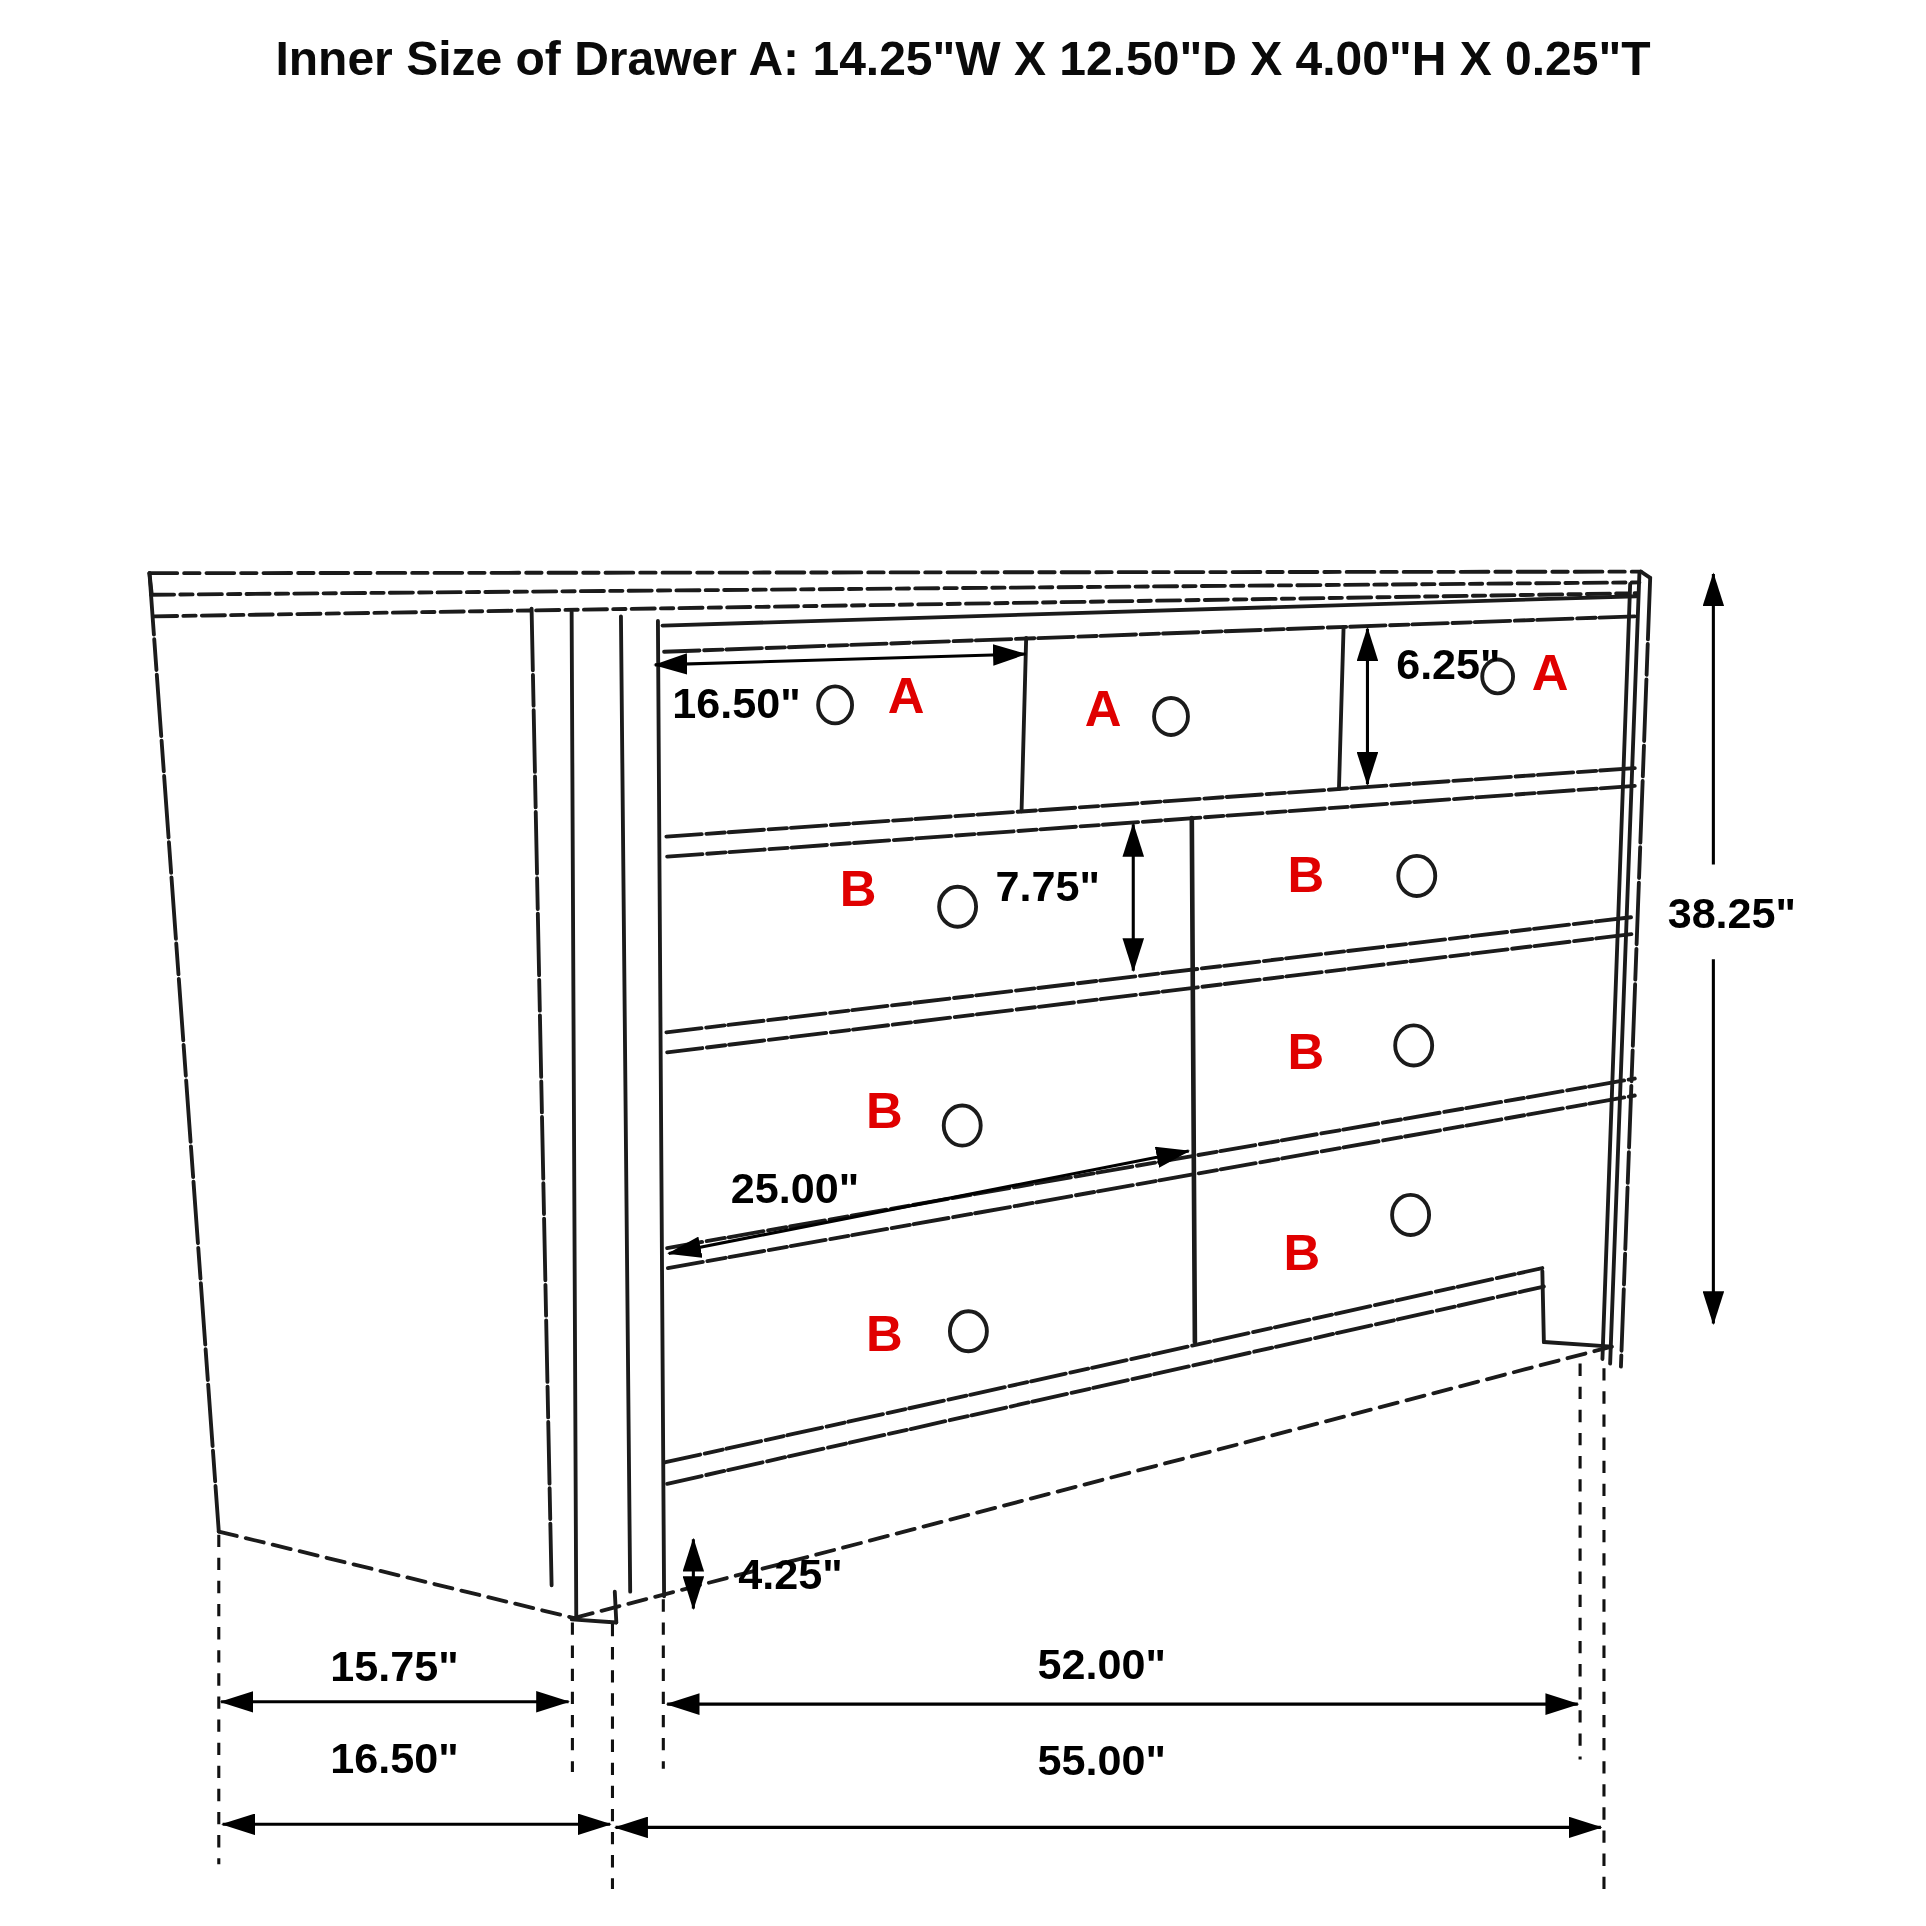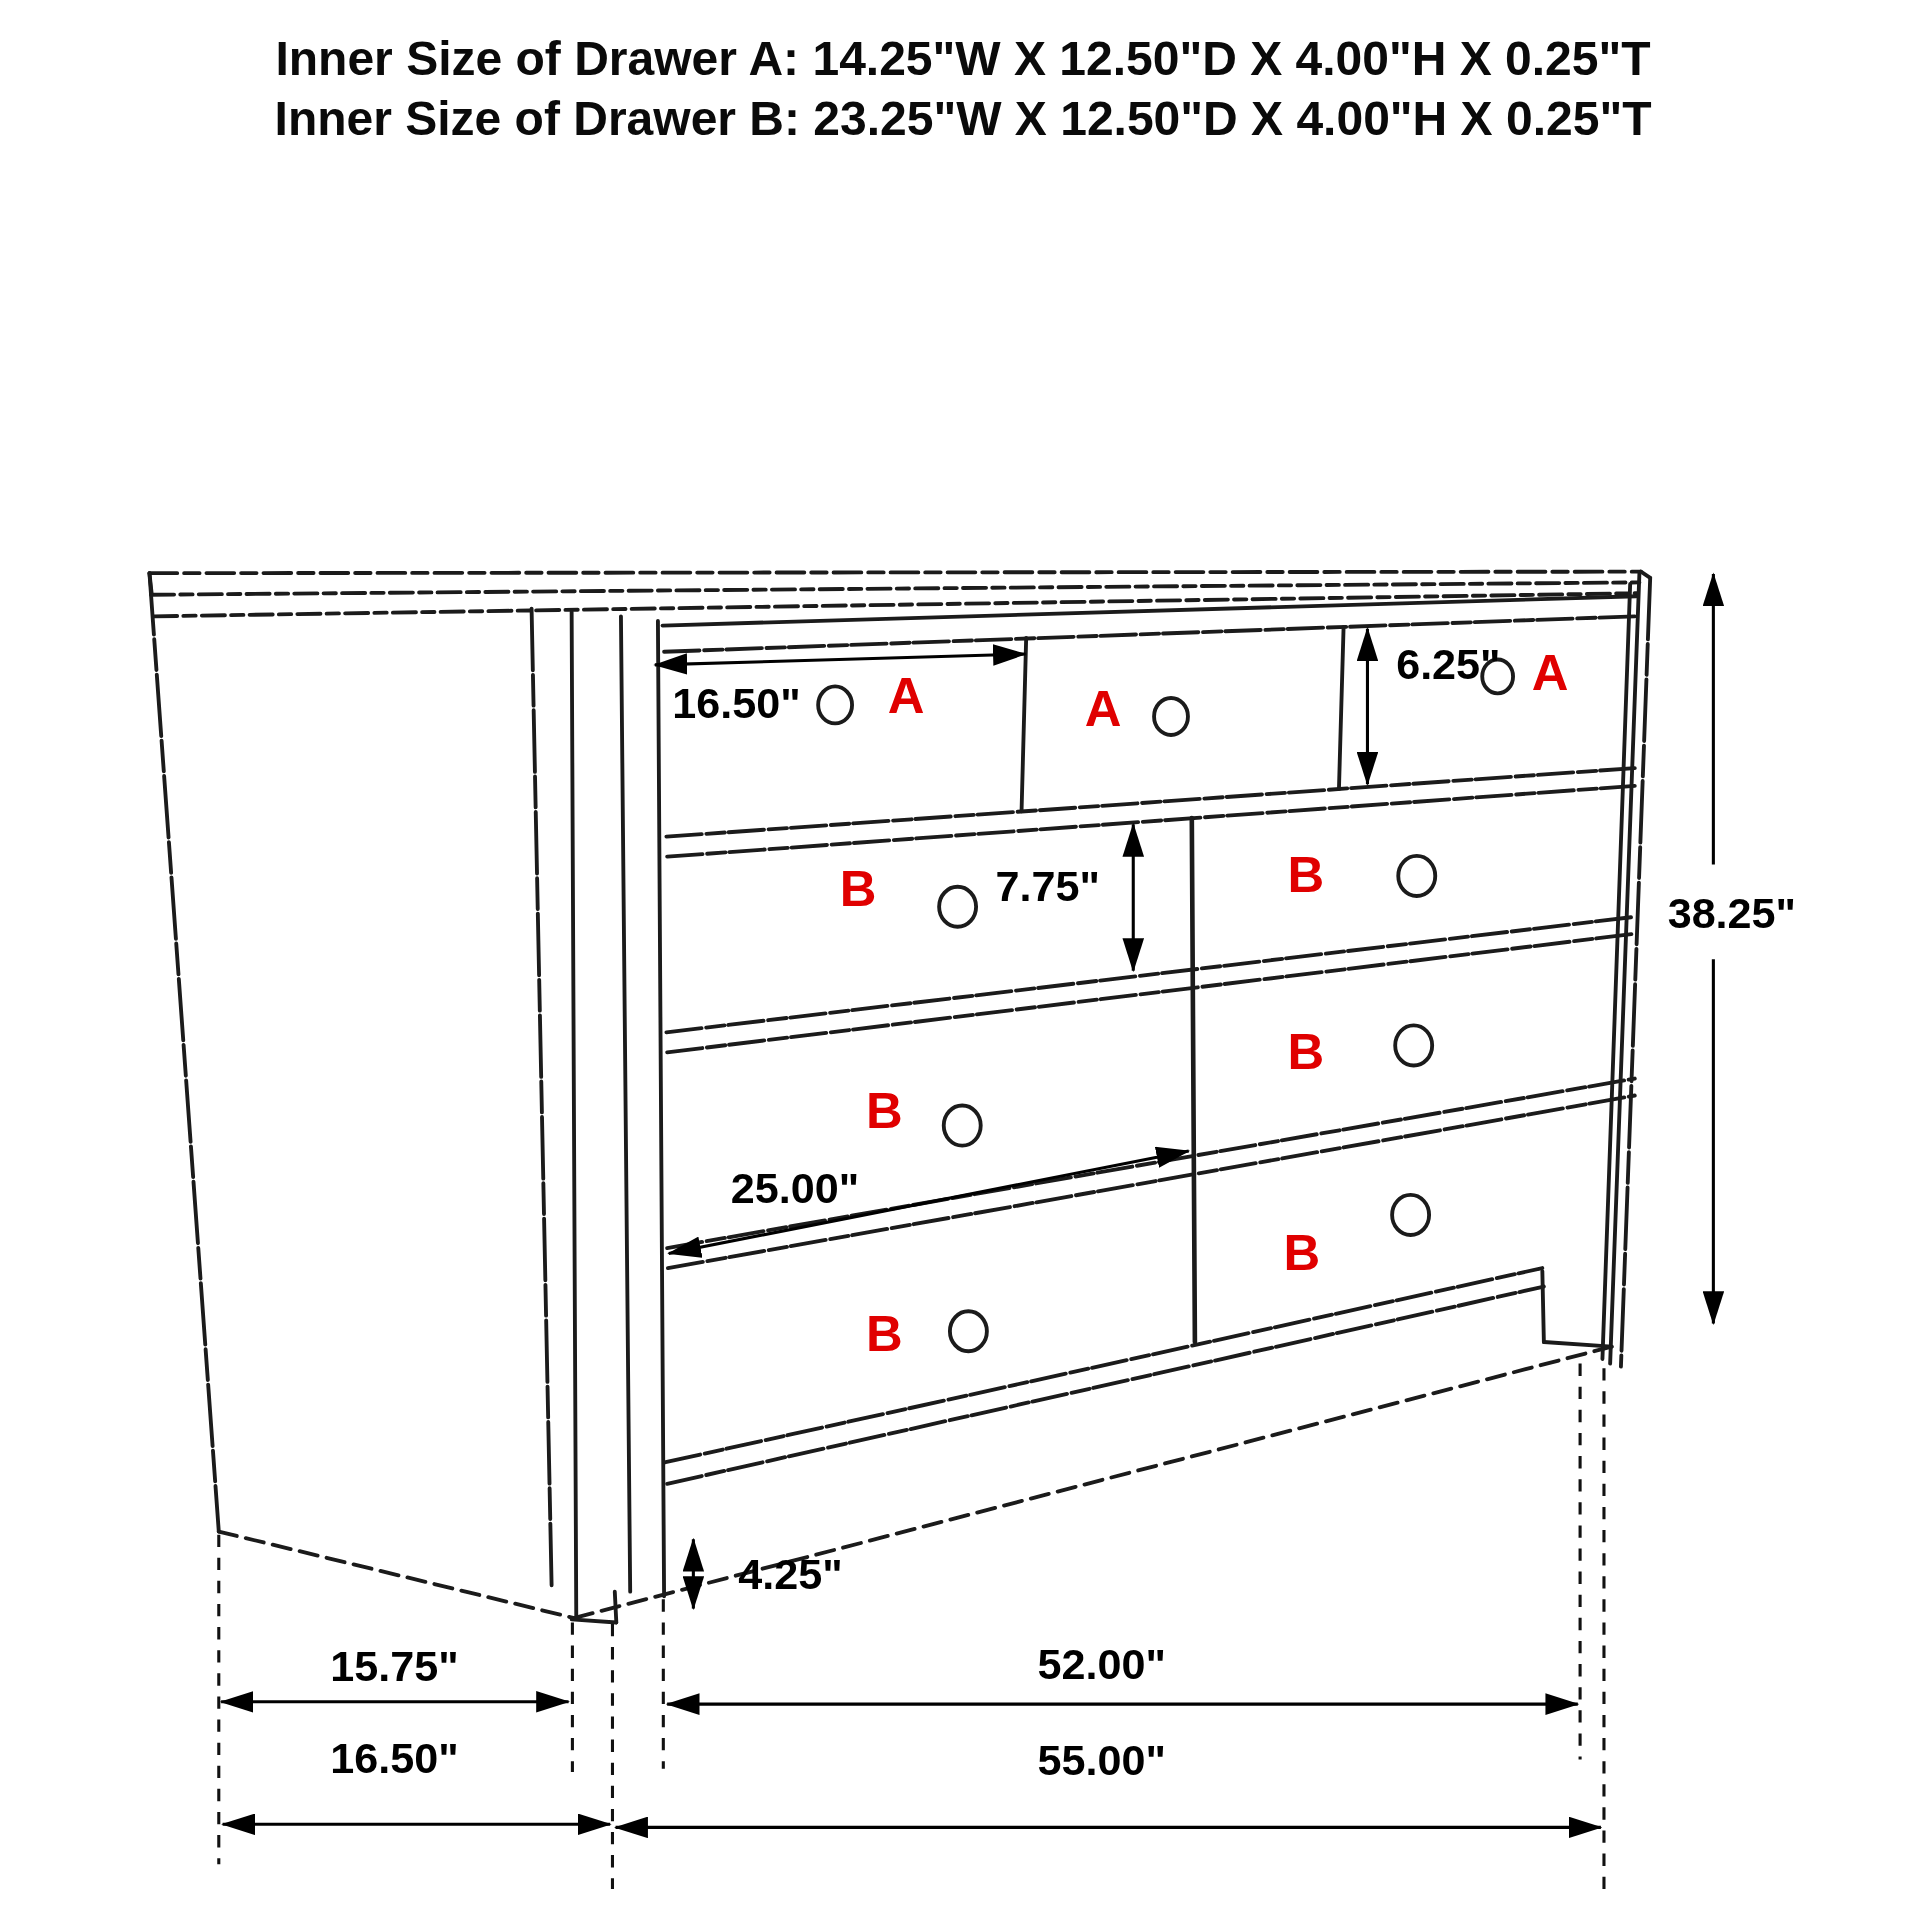--- a/index.html
+++ b/index.html
@@ -51,21 +51,20 @@
     font-size:66px;
     fill:#e00000;
   }
 </style>
 </head>
 <body>
 
 <div class="page">
 
   <div class="title-line" id="title1">Inner Size of Drawer A: 14.25"W X 12.50"D X 4.00"H X 0.25"T</div>
-  <div class="title-line" id="title2">Inner Size of Drawer B: 23.25"W X 12.50"D X 4.00"H X 0.25"T</div>
 
   <svg width="1926" height="1926" viewBox="0 0 2500 2500">
     <defs>
       <marker id="ahE" markerUnits="userSpaceOnUse" markerWidth="44" markerHeight="28" refX="42" refY="14" orient="auto">
         <path d="M0,0 L44,14 L0,28 Z" fill="#000000"></path>
       </marker>
       <marker id="ahS" markerUnits="userSpaceOnUse" markerWidth="44" markerHeight="28" refX="2" refY="14" orient="auto">
         <path d="M44,0 L0,14 L44,28 Z" fill="#000000"></path>
       </marker>
     </defs>

